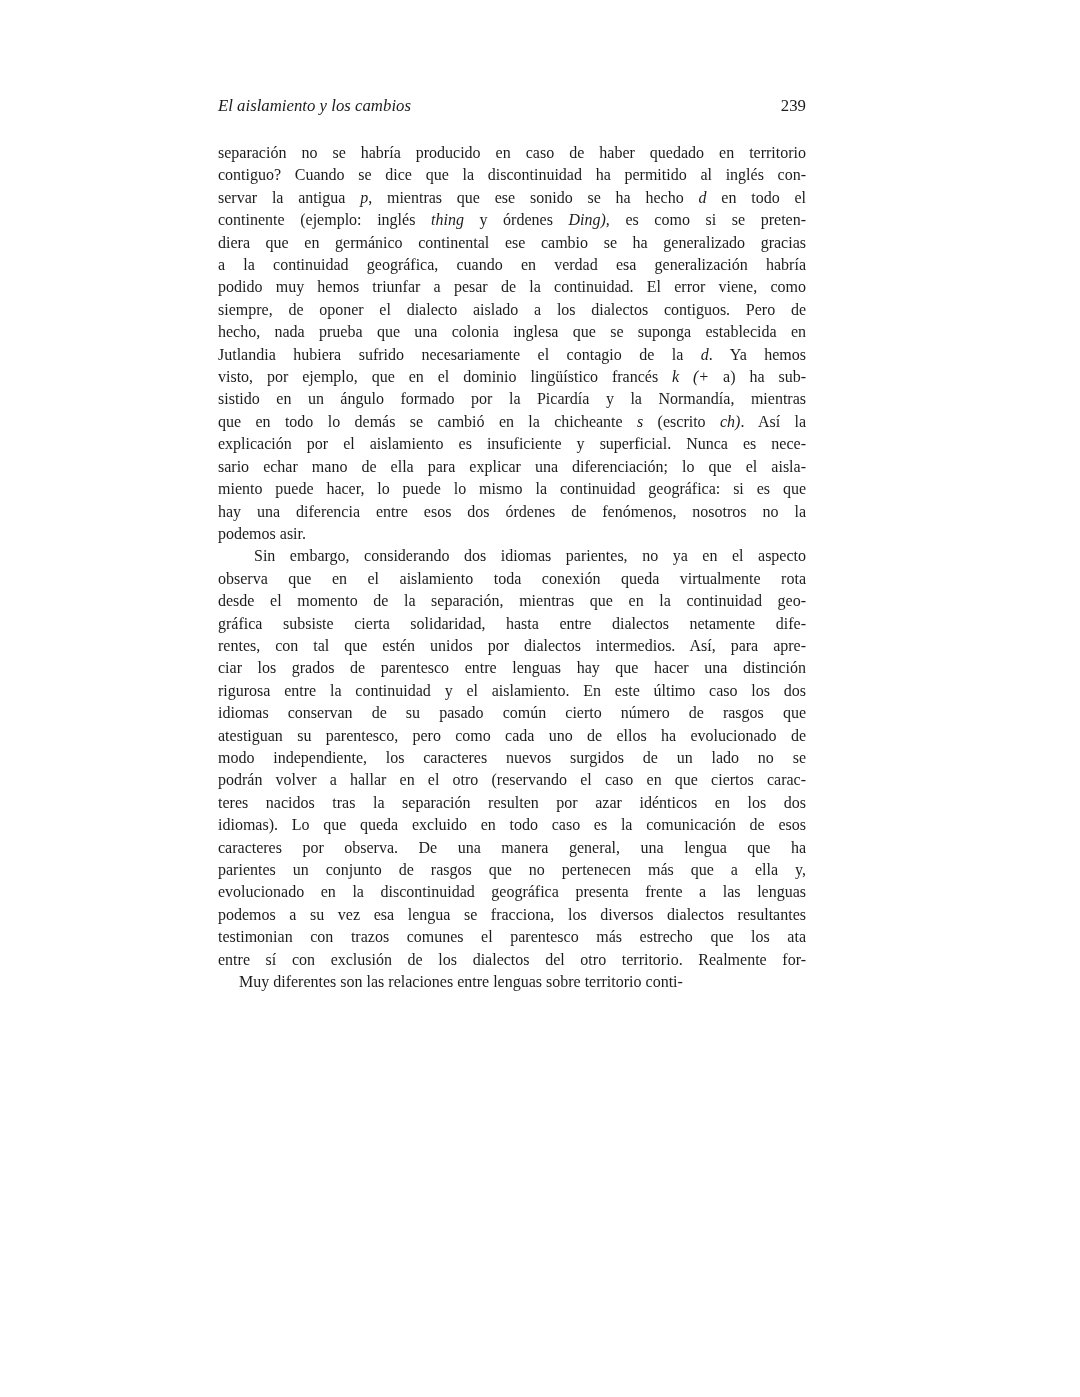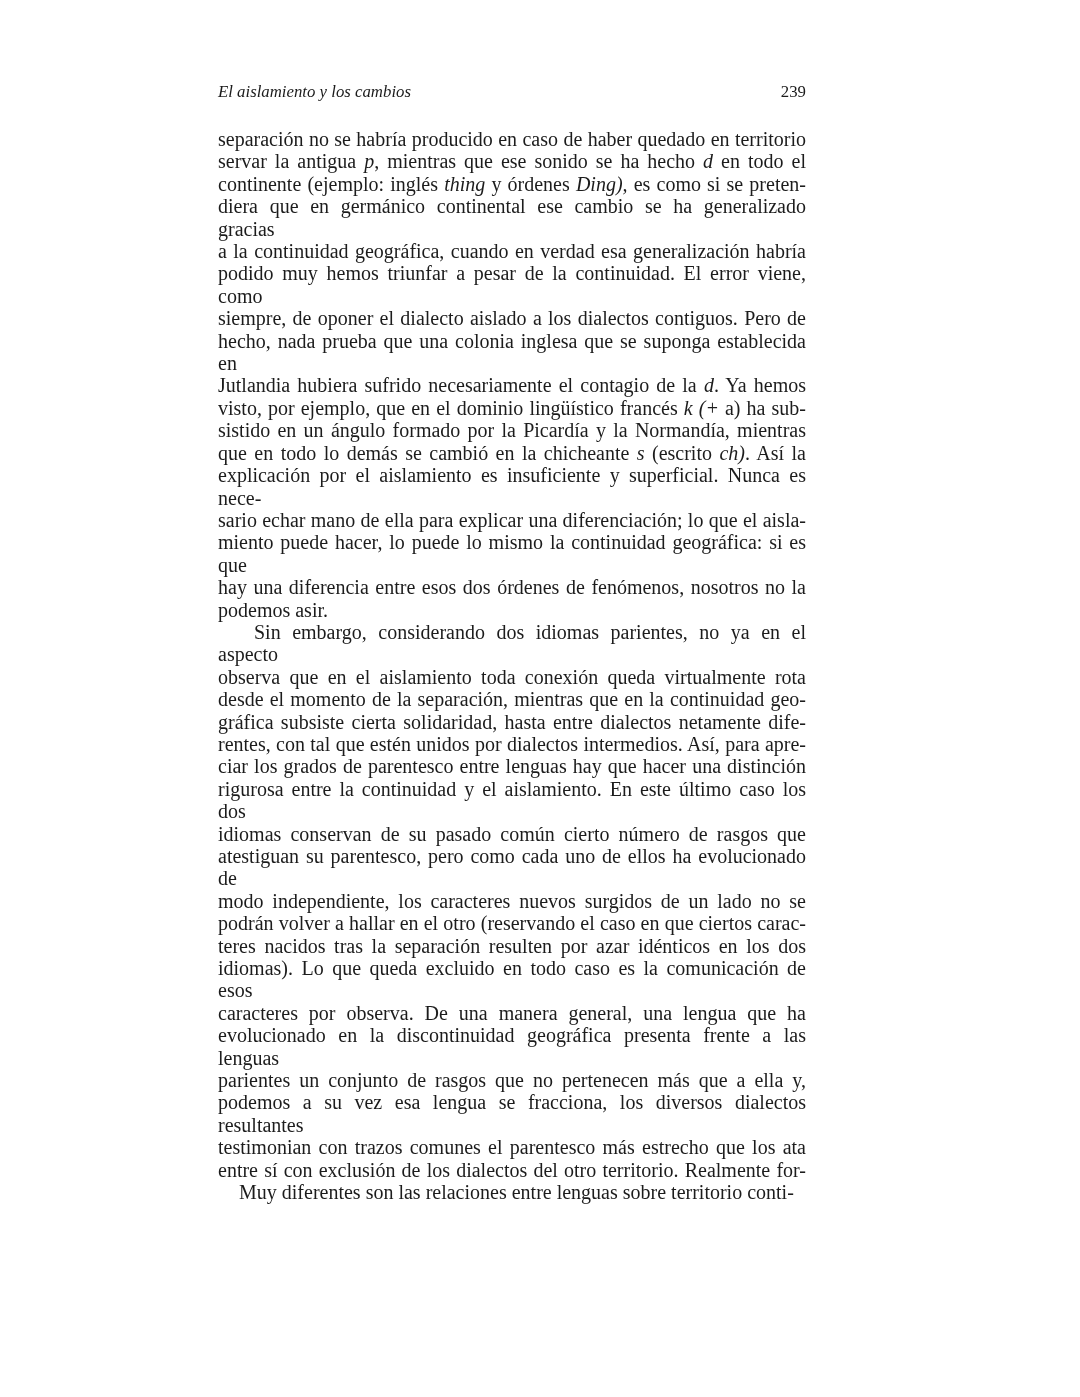--- a/index.html
+++ b/index.html
@@ -12,40 +12,40 @@
     width: 1080px;
     height: 1397px;
     background: #ffffff;
     overflow: hidden;
     font-family: "Liberation Serif", serif;
     color: #1c1c1c;
   }
   .content {
     position: absolute;
     left: 218px;
-    top: 81px;
+    top: 95px;
     width: 588px;
   }
   .running-header {
     display: flex;
     justify-content: space-between;
     align-items: baseline;
     font-size: 16.8px;
     line-height: 22px;
   }
   .running-header .title {
     font-style: italic;
   }
   .running-header .folio {
     font-style: normal;
     margin-left: 28px;
   }
   .body-text {
     margin-top: 25px;
-    font-size: 20px;
+    font-size: 16px;
     line-height: 22.4px;
   }
   .line {
     text-align: justify;
     text-align-last: justify;
     text-justify: inter-word;
     white-space: normal;
   }
   .line.para-last {
     text-align-last: left;
@@ -58,20 +58,21 @@
 <body>
 
 <div class="page" style="background: rgb(255, 255, 255); color: rgb(28, 28, 28);">
   <div class="content">
     <div class="running-header">
       <span class="title">El aislamiento y los cambios</span>
       <span class="folio">239</span>
     </div>
     <div class="body-text">
         <div class="line"><span>separación no se habría producido en caso de haber quedado en territorio</span></div>
+        <div class="line"><span>contiguo? Cuando se dice que la discontinuidad ha permitido al inglés con-</span></div>
         <div class="line"><span>servar la antigua </span><i>p</i><span>, mientras que ese sonido se ha hecho </span><i>d</i><span> en todo el</span></div>
         <div class="line"><span>continente (ejemplo: inglés </span><i>thing</i><span> y órdenes </span><i>Ding),</i><span> es como si se preten-</span></div>
         <div class="line"><span>diera que en germánico continental ese cambio se ha generalizado gracias</span></div>
         <div class="line"><span>a la continuidad geográfica, cuando en verdad esa generalización habría</span></div>
         <div class="line"><span>podido muy hemos triunfar a pesar de la continuidad. El error viene, como</span></div>
         <div class="line"><span>siempre, de oponer el dialecto aislado a los dialectos contiguos. Pero de</span></div>
         <div class="line"><span>hecho, nada prueba que una colonia inglesa que se suponga establecida en</span></div>
         <div class="line"><span>Jutlandia hubiera sufrido necesariamente el contagio de la </span><i>d</i><span>. Ya hemos</span></div>
         <div class="line"><span>visto, por ejemplo, que en el dominio lingüístico francés </span><i>k (+</i><span> a) ha sub-</span></div>
         <div class="line"><span>sistido en un ángulo formado por la Picardía y la Normandía, mientras</span></div>
@@ -88,21 +89,21 @@
         <div class="line"><span>rentes, con tal que estén unidos por dialectos intermedios. Así, para apre-</span></div>
         <div class="line"><span>ciar los grados de parentesco entre lenguas hay que hacer una distinción</span></div>
         <div class="line"><span>rigurosa entre la continuidad y el aislamiento. En este último caso los dos</span></div>
         <div class="line"><span>idiomas conservan de su pasado común cierto número de rasgos que</span></div>
         <div class="line"><span>atestiguan su parentesco, pero como cada uno de ellos ha evolucionado de</span></div>
         <div class="line"><span>modo independiente, los caracteres nuevos surgidos de un lado no se</span></div>
         <div class="line"><span>podrán volver a hallar en el otro (reservando el caso en que ciertos carac-</span></div>
         <div class="line"><span>teres nacidos tras la separación resulten por azar idénticos en los dos</span></div>
         <div class="line"><span>idiomas). Lo que queda excluido en todo caso es la comunicación de esos</span></div>
         <div class="line"><span>caracteres por observa. De una manera general, una lengua que ha</span></div>
+        <div class="line"><span>parientes un conjunto de rasgos que no pertenecen más que a ella y,</span></div>
         <div class="line"><span>evolucionado en la discontinuidad geográfica presenta frente a las lenguas</span></div>
-        <div class="line"><span>parientes un conjunto de rasgos que no pertenecen más que a ella y,</span></div>
         <div class="line"><span>podemos a su vez esa lengua se fracciona, los diversos dialectos resultantes</span></div>
         <div class="line"><span>testimonian con trazos comunes el parentesco más estrecho que los ata</span></div>
         <div class="line"><span>entre sí con exclusión de los dialectos del otro territorio. Realmente for-</span></div>
         <div class="line para-last" style="text-indent: 21px;"><span>Muy diferentes son las relaciones entre lenguas sobre territorio conti-</span></div>
       </div>
   </div>
 </div>
 
 </body></html>

